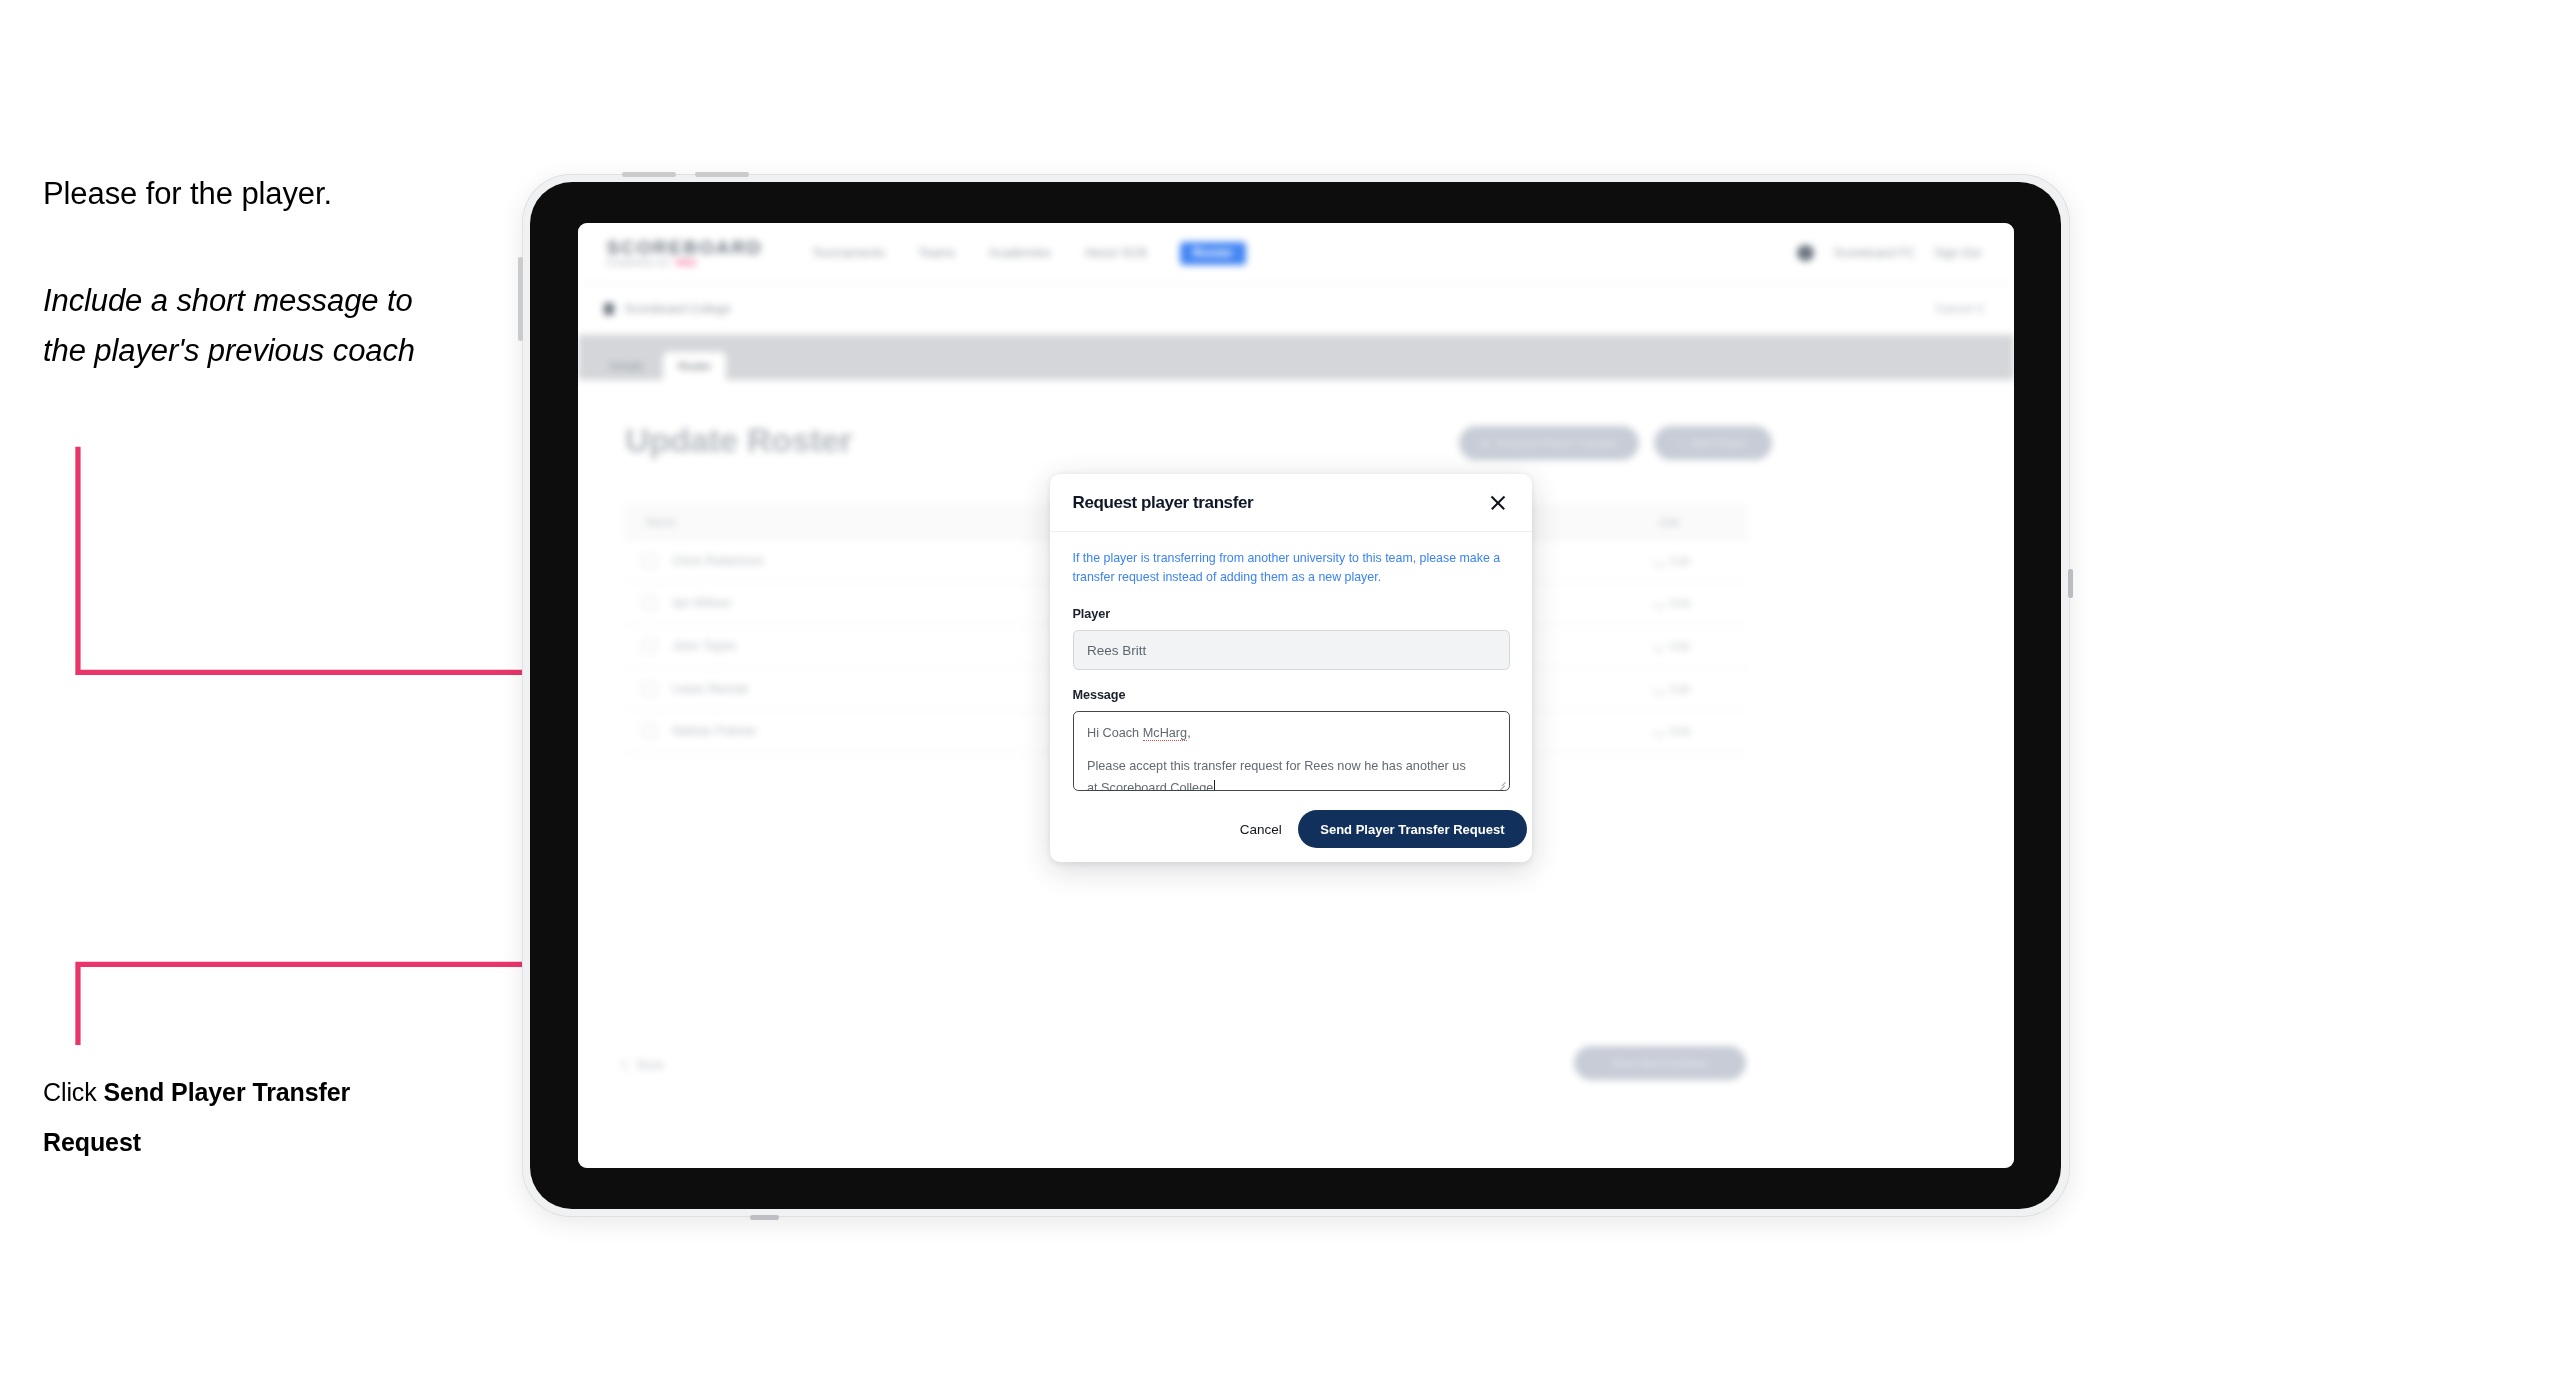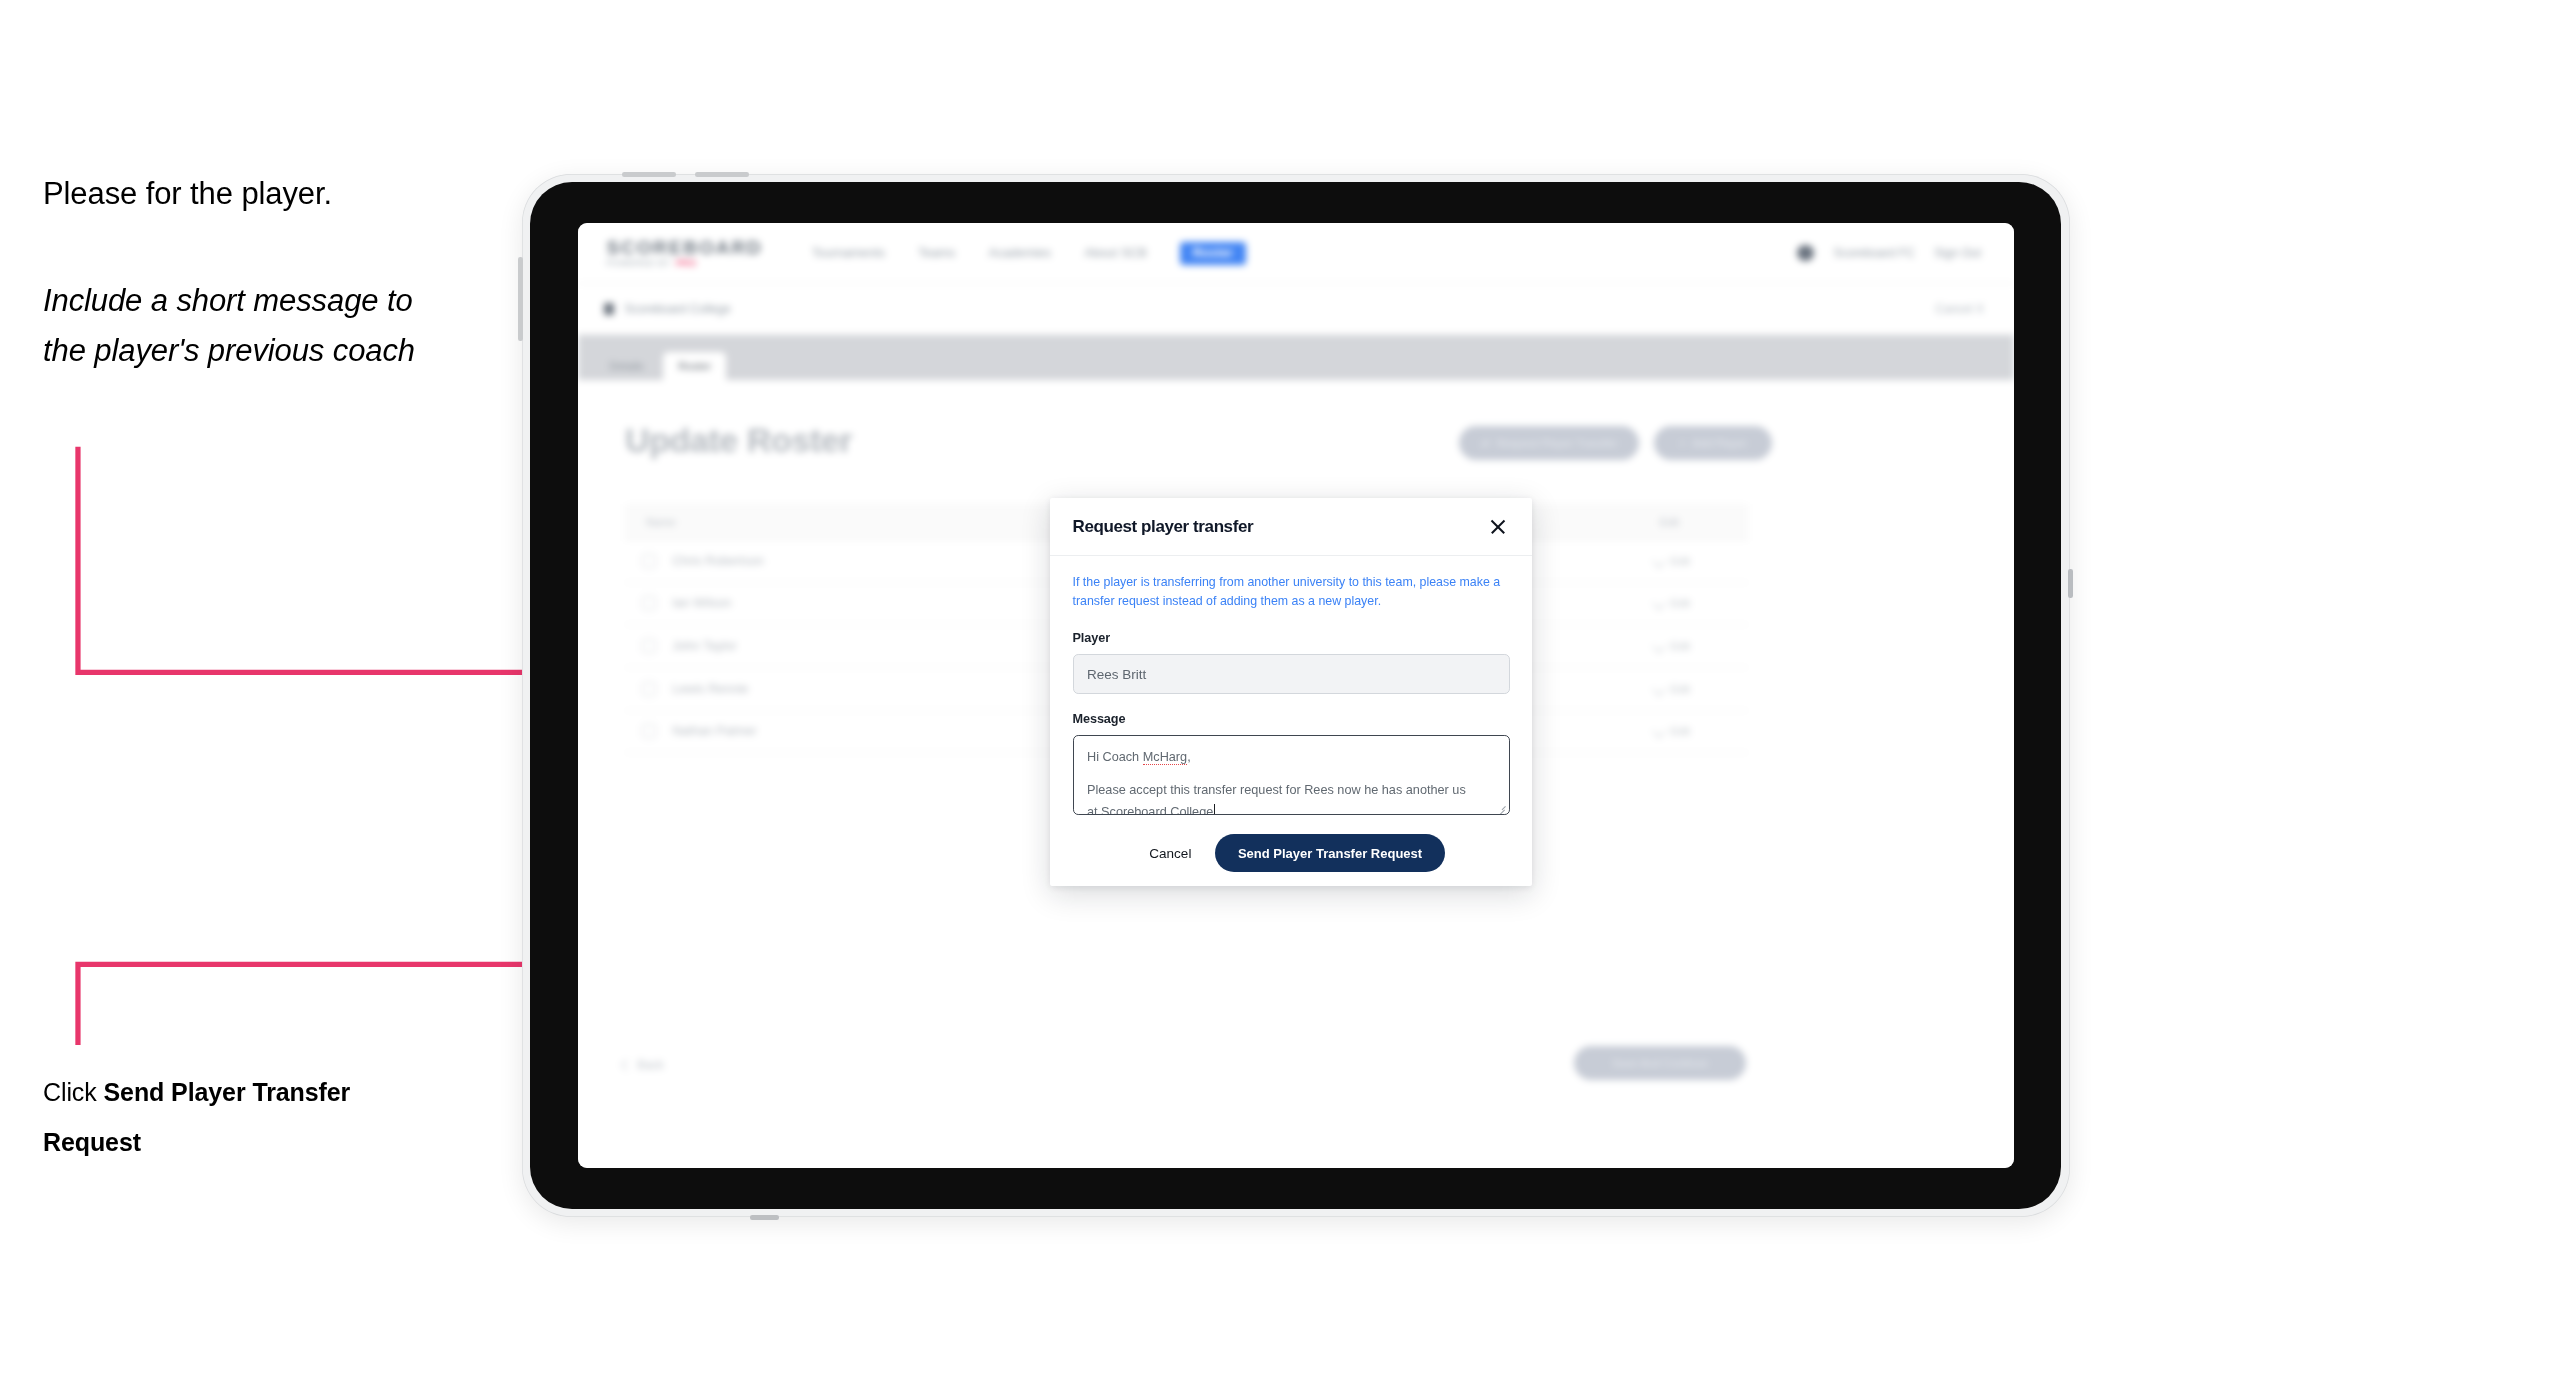--- a/index.html
+++ b/index.html
@@ -217,24 +217,24 @@
   }
   #back-link .chev {
     width: 7.5px; height: 7.5px;
     border-left: 1.5px solid #c1c6cc; border-bottom: 1.5px solid #c1c6cc;
     transform: rotate(45deg);
   }
 
   
   #modal {
     position: absolute;
-    left: 1050px; top: 498px;
+    left: 1050px; top: 474px;
     width: 482px; height: 388px;
     background: #ffffff;
-    border-radius: 2px;
+    border-radius: 10px;
     box-shadow: 0 7.5px 30px rgba(16,24,40,0.16), 0 1.5px 6px rgba(16,24,40,0.08);
     z-index: 40;
   }
   #modal-head {
     position: relative;
     height: 58px;
     border-bottom: 0.7px solid #eceef0;
     display: flex; align-items: center;
     padding: 0 22.5px;
   }
@@ -308,22 +308,22 @@
   #resize-grip i {
     position: absolute; right: 0;
     height: 1px; background: #9aa0a7; display: block;
   }
   #resize-grip i:nth-child(1) { bottom: 1.5px; width: 8.2px; transform: rotate(-45deg); transform-origin: right bottom; }
   #resize-grip i:nth-child(2) { bottom: 4.5px; width: 4.5px;  transform: rotate(-45deg); transform-origin: right bottom; }
 
   #modal-foot {
     position: absolute; left: 0; bottom: 0;
     width: 100%; height: 66px;
-    display: flex; align-items: center; justify-content: center;
-    gap: 12px; padding: 0 13px;
+    display: flex; align-items: center; justify-content: flex-end;
+    gap: 4px; padding: 0 5px;
   }
   #cancel-btn {
     background: none; border: none;
     font-family: "Liberation Sans", sans-serif;
     font-size: 13.5px; color: #11161d;
     padding: 7.5px 12px; cursor: pointer;
   }
   #send-btn {
     background: #12305c; border: none;
     border-radius: 19.5px;

